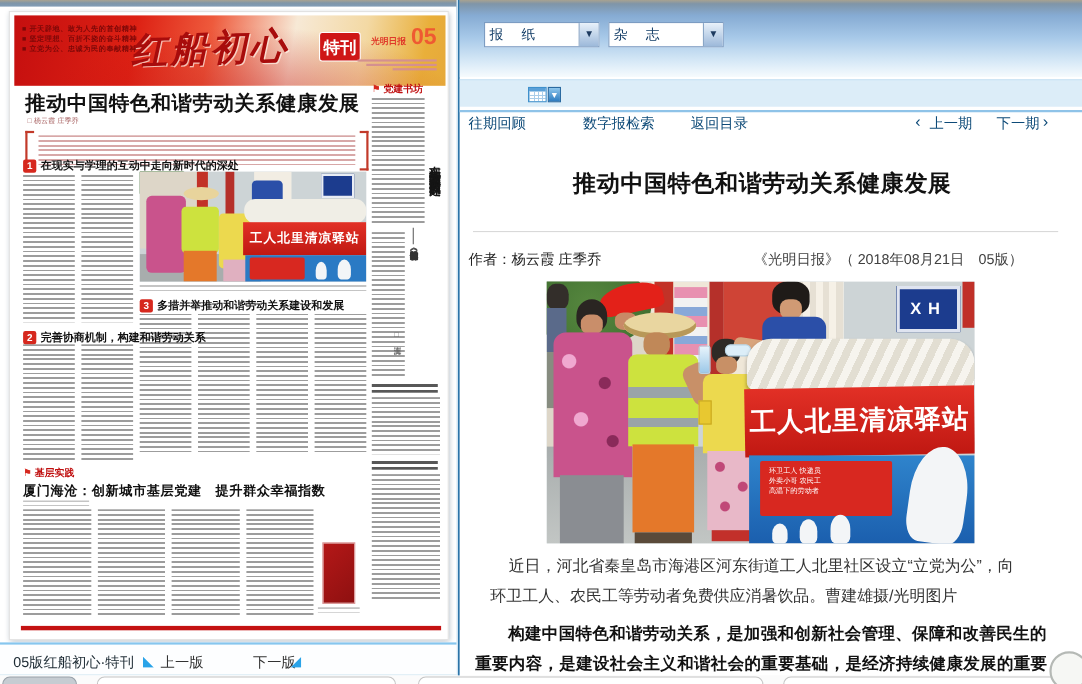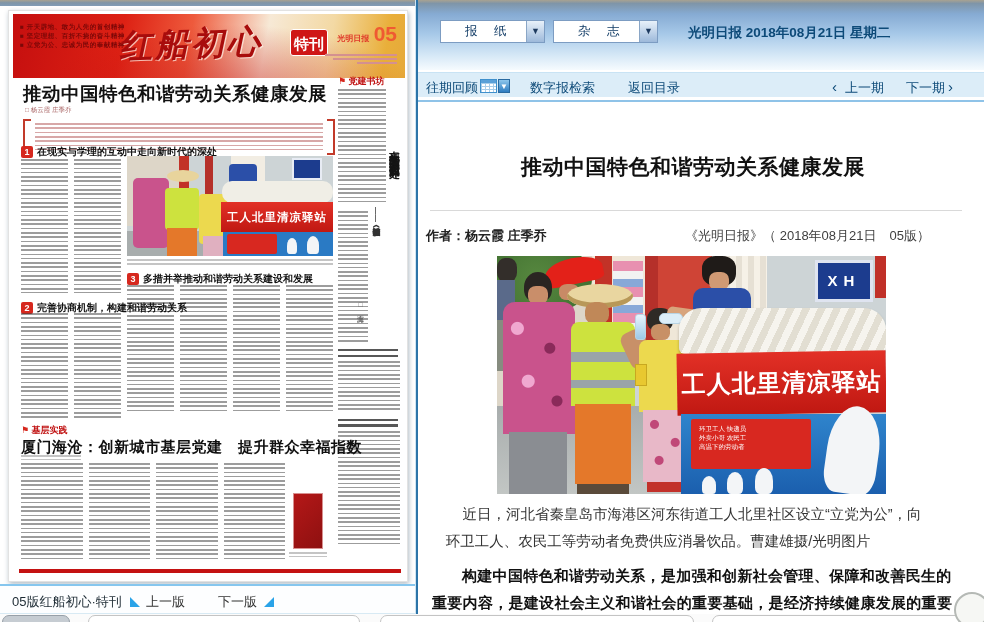--- a/index.html
+++ b/index.html
@@ -31,36 +31,36 @@
   .cols{display:flex;gap:6px;}
   .cols>div{flex:1;}
   .secnum{display:inline-block;width:12px;height:12px;background:#d6281e;color:#fff;font-size:9px;
           font-weight:bold;text-align:center;line-height:12px;border-radius:2px;vertical-align:middle;}
   .sectitle{font-size:10px;font-weight:900;color:#111;margin-left:4px;vertical-align:middle;white-space:nowrap;}
   .flaglabel{font-size:9px;font-weight:900;color:#c01010;white-space:nowrap;}
   .flagicon{color:#d6281e;font-size:9px;}
   .vhead{writing-mode:vertical-rl;font-size:10.5px;font-weight:900;color:#151515;letter-spacing:1px;}
   .vsub{writing-mode:vertical-rl;font-size:7.5px;font-weight:bold;color:#333;}
   .vby{writing-mode:vertical-rl;font-size:7px;color:#666;}
-  .blhead{font-size:15px;font-weight:900;color:#101010;white-space:nowrap;letter-spacing:.5px;}
+  .blhead{font-size:12px;font-weight:900;color:#101010;white-space:nowrap;letter-spacing:.5px;}
   .book{background:linear-gradient(135deg,#b41818,#8e1010);border:1px solid #d89090;}
   .rule{background:#c41212;}
   
   .photo{background:#cdd4d6;overflow:hidden;}
   .banner{background:linear-gradient(180deg,#e23026,#c01812);color:#fff;font-weight:900;text-align:center;}
   .minisign{background:#d82820;color:#fff;border-radius:2px;}
   .cone{background:#f3f5f7;border-radius:50% 50% 25% 25%;}
   
   .right{background:#fff;}
   .tb1{background:linear-gradient(180deg,#a8a291 0,#7f95a8 5%,#86abd3 20%,#a6c8e8 48%,#d4e7f6 78%,#f6fbfe 100%);}
   .tb2{background:#dcedf8;border-top:1px solid #c9e3f4;border-bottom:2px solid #8fc3e8;box-shadow:inset 0 -3px 0 #fff;}
   .tbtext{font-size:13px;font-weight:bold;color:#0d4a78;white-space:nowrap;}
-  .tblink{font-size:13px;color:#0d4a78;white-space:nowrap;cursor:pointer;}
+  .tblink{font-size:13px;color:#0d4a78;white-space:nowrap;cursor:pointer;margin-top:24px;}
   .sel{background:#fff;border:1px solid #7c9cc2;display:flex;align-items:center;cursor:pointer;}
-  .seltext{flex:1;font-size:12.5px;color:#123c66;padding-left:24px;letter-spacing:2px;}
+  .seltext{flex:1;font-size:12.5px;color:#123c66;padding-left:4px;letter-spacing:2px;}
   .selbtn{width:17px;height:100%;background:linear-gradient(180deg,#e8f1fa,#9db9da);border-left:1px solid #8aa6c6;
           color:#1d3a5f;font-size:9px;text-align:center;line-height:21px;}
   .cal{width:17px;height:14px;background:#fff;border:1px solid #3f90cc;display:inline-block;
        background-image:linear-gradient(#5aa0d8 0 3px,transparent 3px),
        repeating-linear-gradient(90deg,#a9cde9 0 1px,transparent 1px 4px),
        repeating-linear-gradient(180deg,#a9cde9 0 1px,transparent 1px 3px);}
   .calbtn{width:12px;height:14px;display:inline-block;background:linear-gradient(180deg,#8ec6ec,#2e7cc0);
           border:1px solid #2a6aa0;color:#fff;font-size:8px;text-align:center;line-height:14px;}
   .atitle{font-size:21px;font-weight:900;color:#111;text-align:center;letter-spacing:.5px;}
   .hr{background:#d9d9d9;height:1px;}
@@ -206,36 +206,35 @@
     <div class="a tb1" style="left:0;top:0;width:566px;height:70px;"></div>
 
     <div class="a sel" style="left:22px;top:20px;width:105px;height:23px;">
       <span class="seltext">报　纸</span>
       <span class="selbtn">▼</span>
     </div>
     <div class="a sel" style="left:135px;top:20px;width:105px;height:23px;">
       <span class="seltext">杂　志</span>
       <span class="selbtn">▼</span>
     </div>
-    <div class="a tbtext" style="left:270px;top:24px;font-size:13.5px;">光明日报 2018年08月21日 星期二</div>
 
     <div class="a tb2" style="left:0;top:72px;width:566px;height:30px;"></div>
     <div class="a tblink" style="left:8px;top:79px;">往期回顾</div>
     <span class="a cal" style="left:62px;top:79px;"></span>
     <span class="a calbtn" style="left:80px;top:79px;">▼</span>
     <div class="a tblink" style="left:112px;top:79px;">数字报检索</div>
     <div class="a tblink" style="left:210px;top:79px;">返回目录</div>
     <div class="a tblink" style="left:414px;top:78px;font-size:15px;">‹</div>
     <div class="a tblink" style="left:427px;top:79px;">上一期</div>
     <div class="a tblink" style="left:488px;top:79px;">下一期</div>
     <div class="a tblink" style="left:530px;top:78px;font-size:15px;">›</div>
 
     <div class="a atitle" style="left:10px;top:153px;width:530px;">推动中国特色和谐劳动关系健康发展</div>
     <div class="a hr" style="left:12px;top:210px;width:532px;"></div>
-    <div class="a author" style="left:8px;top:227px;font-weight:bold;">作者：杨云霞 庄季乔</div>
+    <div class="a author" style="left:8px;top:227px;">作者：杨云霞 庄季乔</div>
     <div class="a source" style="left:8px;top:227px;width:504px;text-align:right;">《光明日报》（ 2018年08月21日　05版）</div>
 
     <div class="a photo" style="left:79px;top:256px;width:389px;height:238px;">
       <div class="a" style="left:0;top:0;width:100px;height:160px;background:#ddd6c8;"></div>
       <div class="a" style="left:0;top:35px;width:42px;height:80px;background:#878c80;"></div>
       <div class="a" style="left:-15px;top:-15px;width:110px;height:75px;background:radial-gradient(circle,#57883f,#3c6b2e);border-radius:50%;"></div>
       <div class="a" style="left:95px;top:0;width:125px;height:125px;background:#efe7d8;"></div>
       <div class="a" style="left:98px;top:0;width:17px;height:120px;background:#c23227;"></div>
       <div class="a" style="left:148px;top:0;width:13px;height:105px;background:#b5302a;"></div>
       <div class="a" style="left:116px;top:5px;width:30px;height:70px;background:repeating-linear-gradient(180deg,#e890b0 0 10px,#f2f2f2 10px 18px,#88a8d8 18px 26px);"></div>
@@ -298,21 +297,21 @@
     <div class="a caption" style="left:0;top:532px;width:480px;">环卫工人、农民工等劳动者免费供应消暑饮品。曹建雄摄/光明图片</div>
 
     <div class="a bodyline" style="left:14px;top:594px;">重要内容，是建设社会主义和谐社会的重要基础，是经济持续健康发展的重要</div>
     <div class="a bodyline" style="left:14px;top:567px;padding-left:30px;">构建中国特色和谐劳动关系，是加强和创新社会管理、保障和改善民生的</div>
   </div>
 
   <div class="a pagebar" style="left:0;top:584px;width:415px;height:30px;">
     <div class="a cur" style="left:12px;top:7px;">05版红船初心·特刊</div>
     <div class="a tri-l" style="left:130px;top:11px;"></div>
     <div class="a lnk" style="left:146px;top:7px;">上一版</div>
-    <div class="a lnk" style="left:218px;top:7px;">下一版</div>
+    <div class="a lnk" style="left:230px;top:7px;">下一版</div>
     <div class="a tri-r" style="left:264px;top:11px;"></div>
   </div>
 
   <div class="a" style="left:0;top:614px;width:984px;height:8px;background:#fbfbfb;">
     <div class="a tabbox" style="left:2px;top:1px;width:68px;background:#c6ccd2;border-color:#98a0a8;"></div>
     <div class="a tabbox" style="left:88px;top:1px;width:272px;"></div>
     <div class="a tabbox" style="left:380px;top:1px;width:314px;"></div>
     <div class="a tabbox" style="left:712px;top:1px;width:272px;"></div>
   </div>
 

